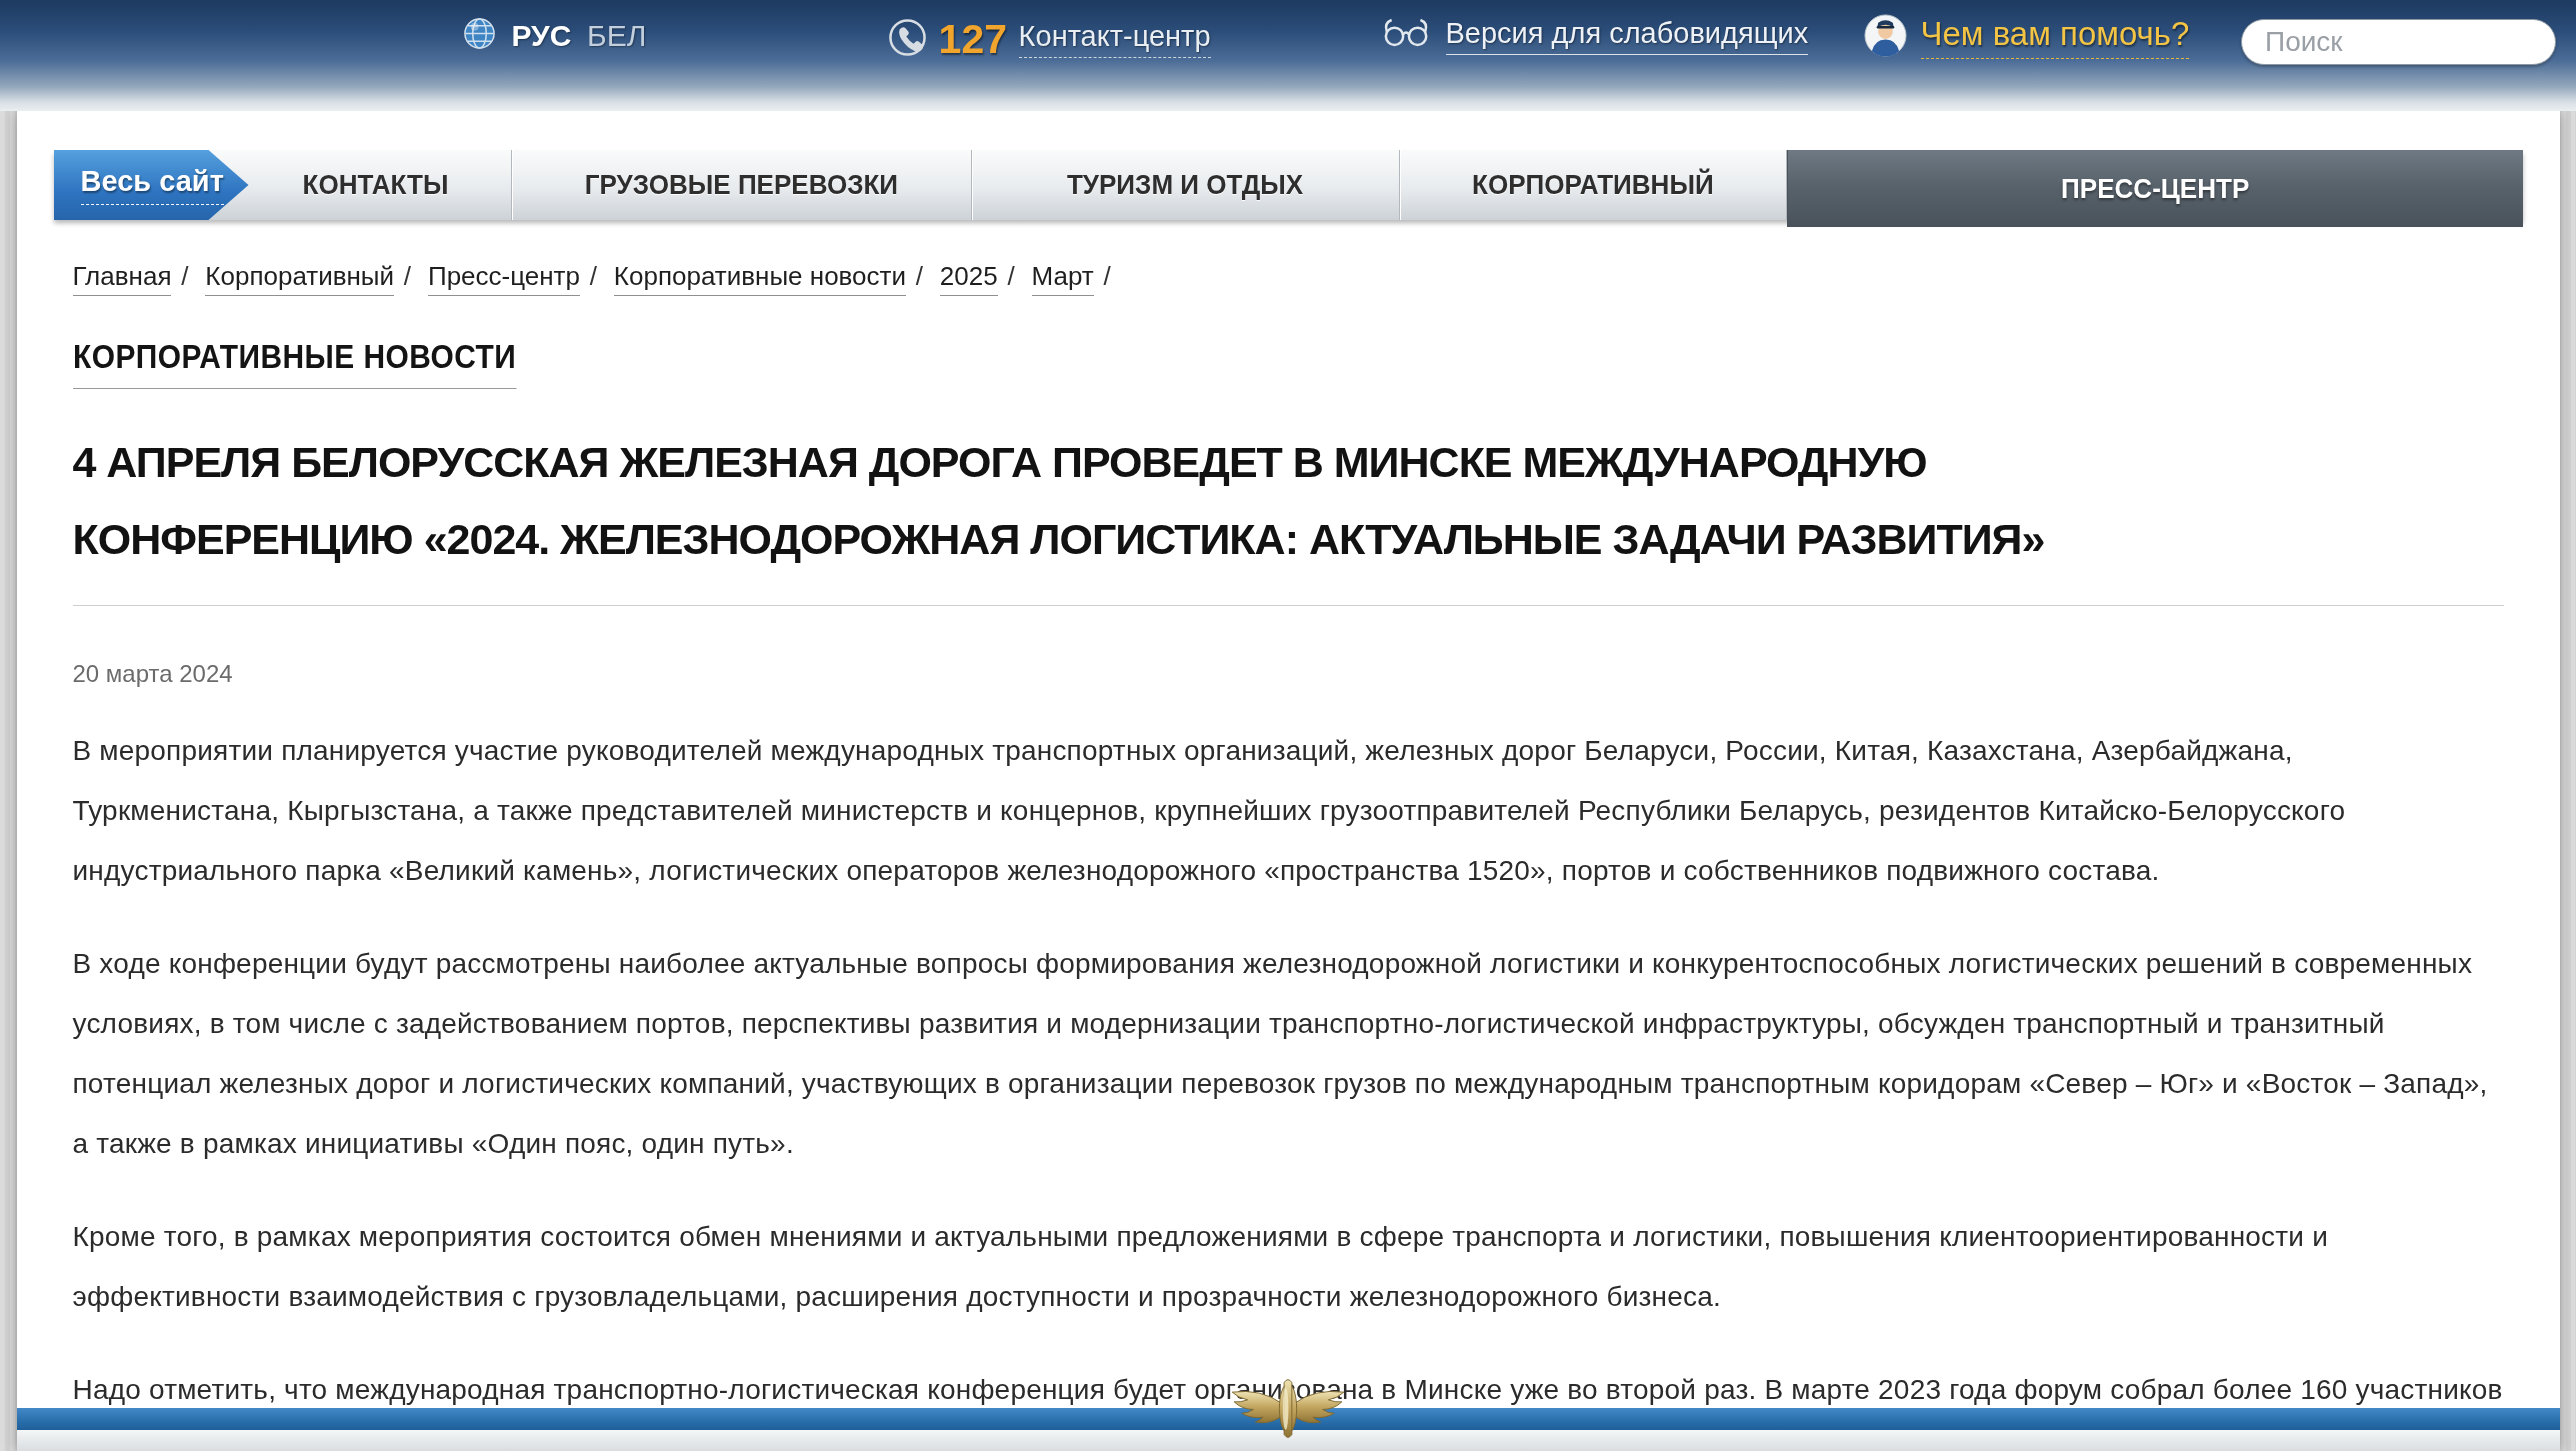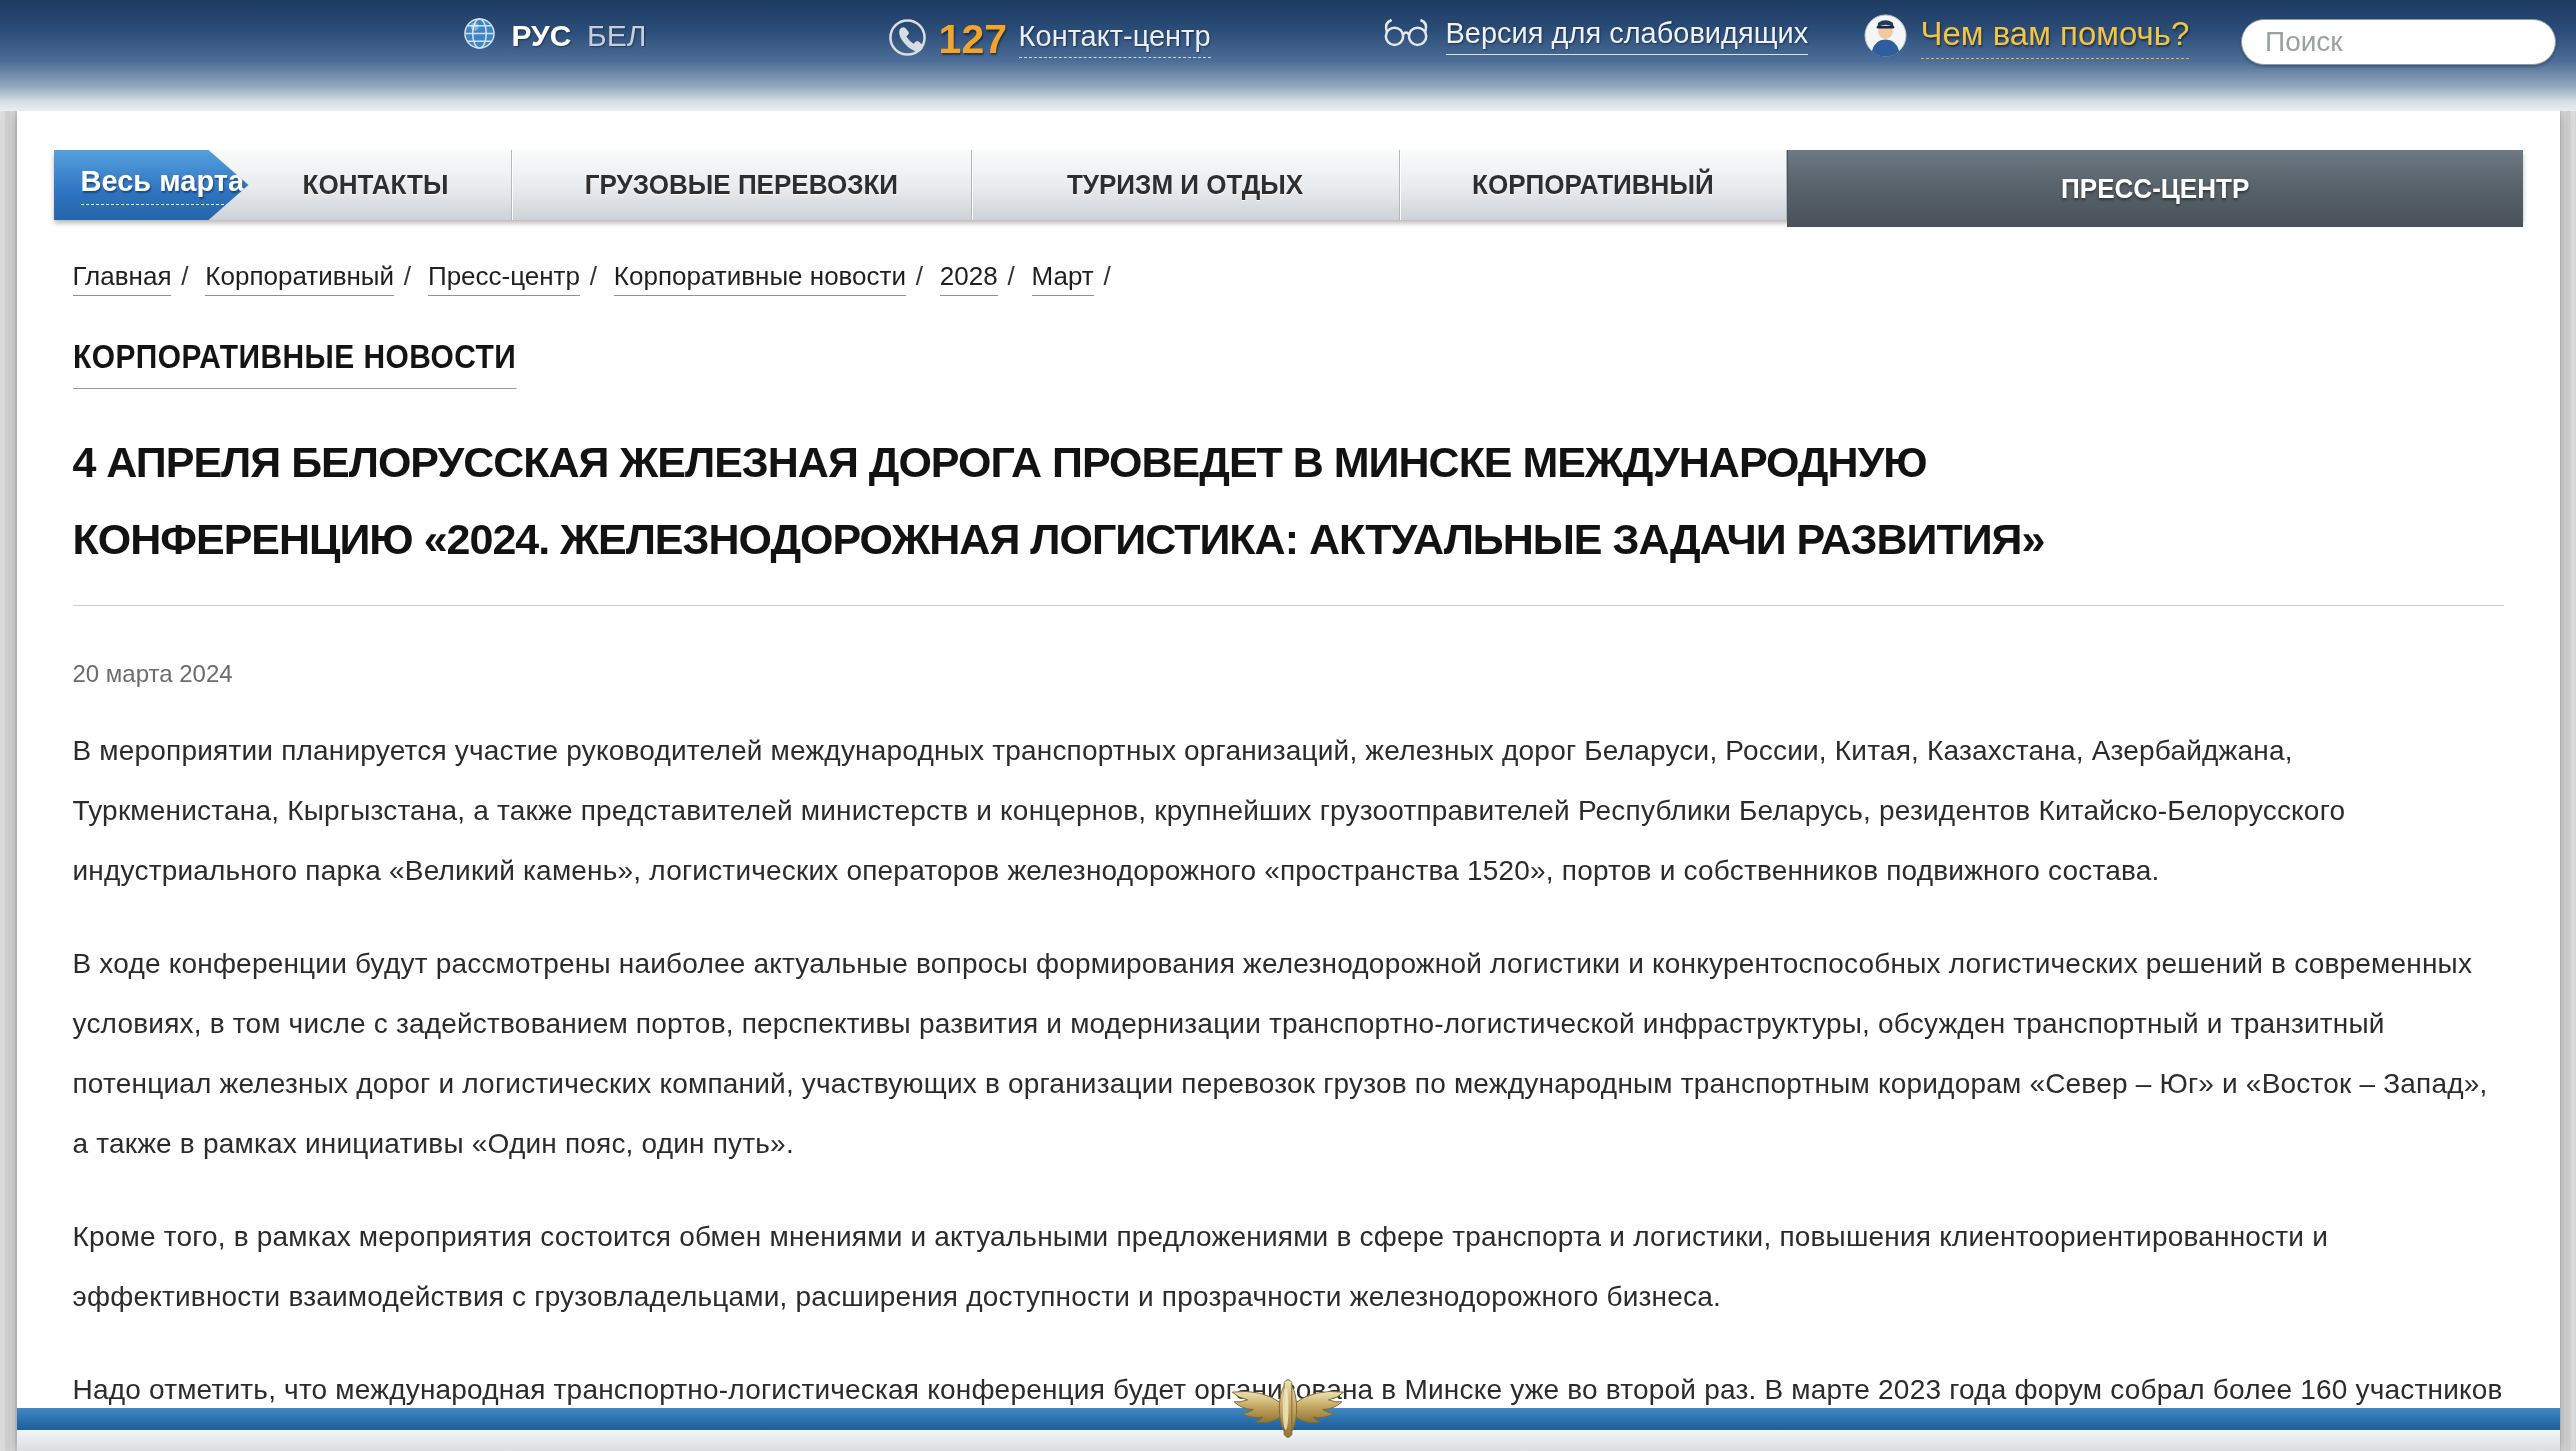--- a/index.html
+++ b/index.html
@@ -200,21 +200,21 @@
     <input class="search-input" type="text" placeholder="Поиск" style="">
 
   </div>
 </div>
 
 <div class="card">
 
   
   <div class="tabbar">
     <button class="allsite-btn">
-      <span class="allsite-label">Весь марта</span>
+      <span class="allsite-label">Весь сайт</span>
     </button>
     <div class="tab t-contacts">
       <span class="tab-label">КОНТАКТЫ</span>
     </div>
     <div class="tab t-freight">
       <span class="tab-label">ГРУЗОВЫЕ ПЕРЕВОЗКИ</span>
     </div>
     <div class="tab t-tourism">
       <span class="tab-label">ТУРИЗМ И ОТДЫХ</span>
     </div>
@@ -226,21 +226,21 @@
     </div>
   </div>
 
   <div class="content">
 
     <div class="breadcrumb">
       <span class="crumb">Главная</span><span class="crumb-sep">/</span>
       <span class="crumb">Корпоративный</span><span class="crumb-sep">/</span>
       <span class="crumb">Пресс-центр</span><span class="crumb-sep">/</span>
       <span class="crumb">Корпоративные новости</span><span class="crumb-sep">/</span>
-      <span class="crumb">2028</span><span class="crumb-sep">/</span>
+      <span class="crumb">2025</span><span class="crumb-sep">/</span>
       <span class="crumb">Март</span><span class="crumb-sep">/</span>
     </div>
 
     <div>
       <h2 class="section-title">КОРПОРАТИВНЫЕ НОВОСТИ</h2>
     </div>
 
     <h1 class="headline">4 АПРЕЛЯ БЕЛОРУССКАЯ ЖЕЛЕЗНАЯ ДОРОГА ПРОВЕДЕТ В МИНСКЕ МЕЖДУНАРОДНУЮ КОНФЕРЕНЦИЮ «2024. ЖЕЛЕЗНОДОРОЖНАЯ ЛОГИСТИКА: АКТУАЛЬНЫЕ ЗАДАЧИ РАЗВИТИЯ»</h1>
     <hr class="headline-rule">
 

